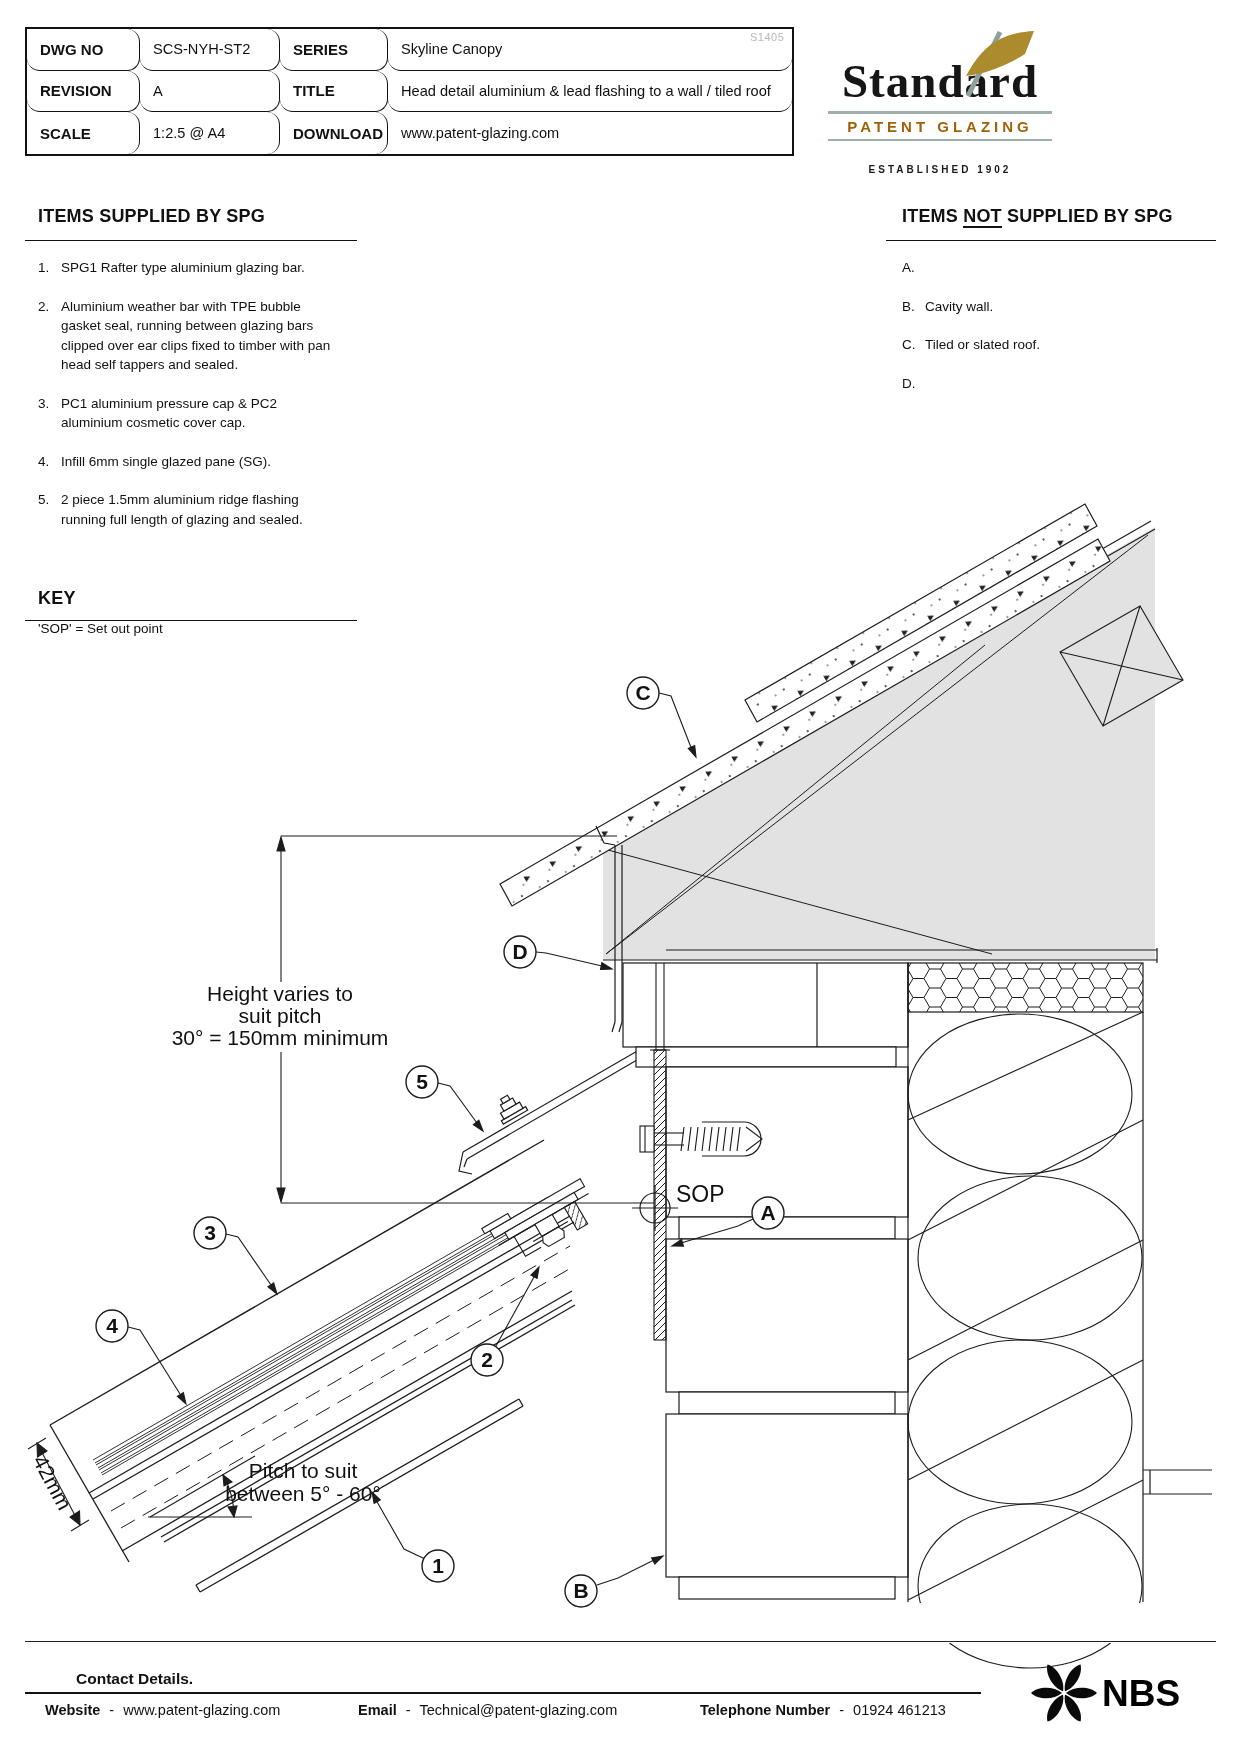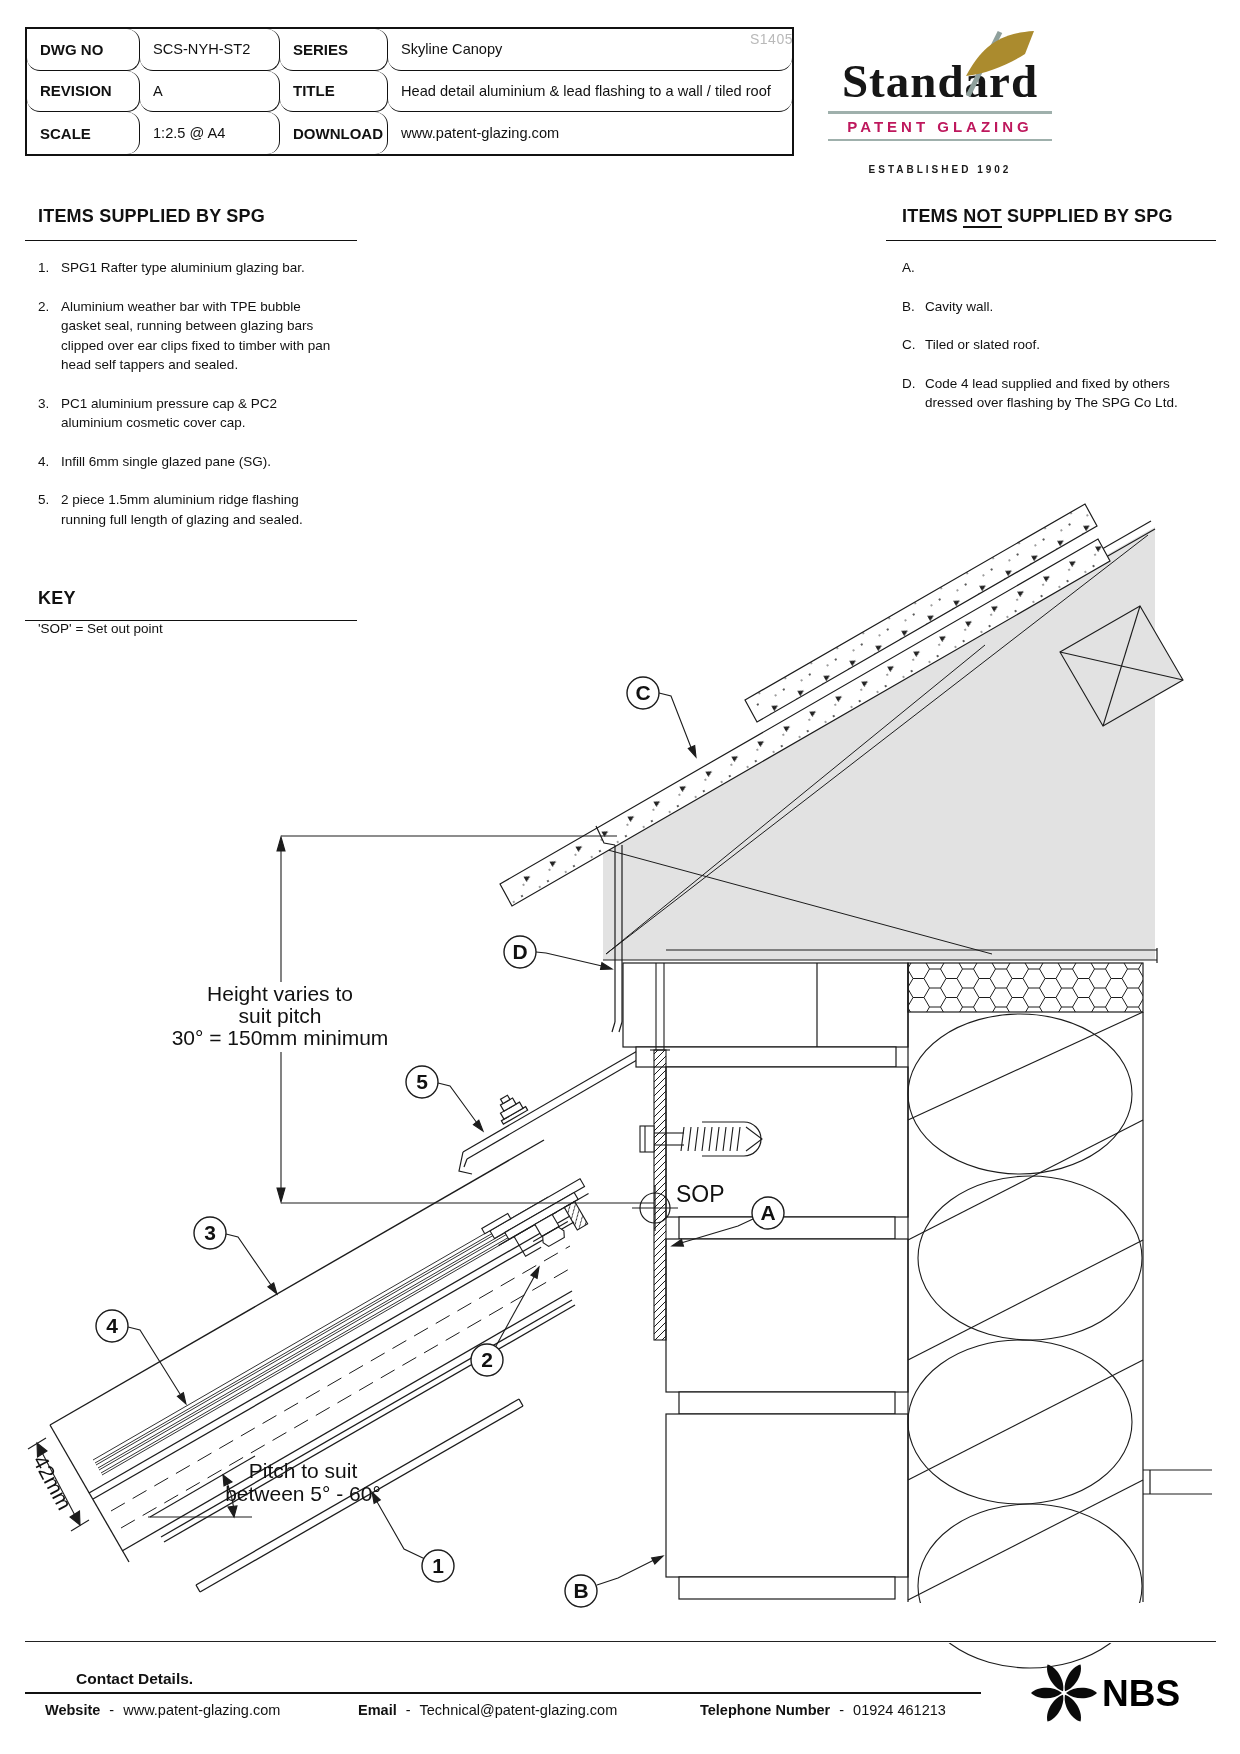--- a/index.html
+++ b/index.html
@@ -6,27 +6,27 @@
   body{width:1240px;height:1754px;position:relative;font-family:"Liberation Sans",sans-serif;color:#111;overflow:hidden;}
   .abs{position:absolute;}
   
   .tblock{left:25px;top:27px;width:765px;height:125px;border:2px solid #111;display:grid;
           grid-template-columns:113px 140px 108px 1fr;grid-template-rows:1fr 1fr 1fr;}
   .tcell{border-right:1.5px solid #111;border-bottom:1.5px solid #111;display:flex;align-items:center;
          padding-left:13px;font-size:14.6px;white-space:nowrap;overflow:hidden;border-radius:13px;}
   .tcell.lastcol{border-right:none;}
   .tcell.lastrow{border-bottom:none;}
   .tlab{font-weight:bold;font-size:15px;}
-  .watermark{left:750px;top:31px;color:#b9b9b9;font-size:14px;letter-spacing:.5px;}
+  .watermark{left:750px;top:31px;color:#b9b9b9;font-size:11px;letter-spacing:.5px;}
   
   .logo{left:828px;top:30px;width:224px;text-align:center;}
   .logo-name{font-family:"Liberation Serif",serif;font-weight:bold;font-size:47px;letter-spacing:1px;color:#161616;margin-top:28px;line-height:1;}
   .logo-flag{position:absolute;left:112px;top:-6px;width:100px;height:74px;}
   .logo-rule{height:2.5px;background:#9fb0ac;margin:6px 0 4px 0;}
-  .logo-sub{font-weight:bold;font-size:15px;letter-spacing:4px;color:#be185d;}
+  .logo-sub{font-weight:bold;font-size:15px;letter-spacing:4px;color:#a16207;}
   .logo-rule2{height:2.5px;background:#9fb0ac;margin:4px 0 4px 0;}
   .logo-est{font-weight:bold;font-size:10px;letter-spacing:3px;color:#1a1a1a;margin-top:23px;}
   
   .lists-head{font-weight:bold;font-size:18px;letter-spacing:.2px;}
   .rule{height:0;border-top:1.5px solid #111;}
   .item{display:flex;margin-top:19px;font-size:13.5px;line-height:19.5px;}
   .item .num{width:23px;flex:none;}
   .item .txt{white-space:pre-line;}
   .sup{left:25px;top:206px;width:332px;}
   .sup .lists-head{padding-left:13px;}
@@ -130,22 +130,20 @@
     <div class="item">
       <span class="num">B.</span>
       <span class="txt">Cavity wall.</span>
       </div>
     <div class="item">
       <span class="num">C.</span>
       <span class="txt">Tiled or slated roof.</span>
       </div>
     <div class="item">
       <span class="num">D.</span>
-      <span class="txt">Code 4 lead supplied and fixed by others
-dressed over flashing by The SPG Co Ltd.</span>
       </div>
   </div>
 </div>
 
 <div class="abs key">
   <div class="lists-head">KEY</div>
   <div class="rule"></div>
   <div class="key-entry">'SOP' = Set out point</div>
 </div>
 

